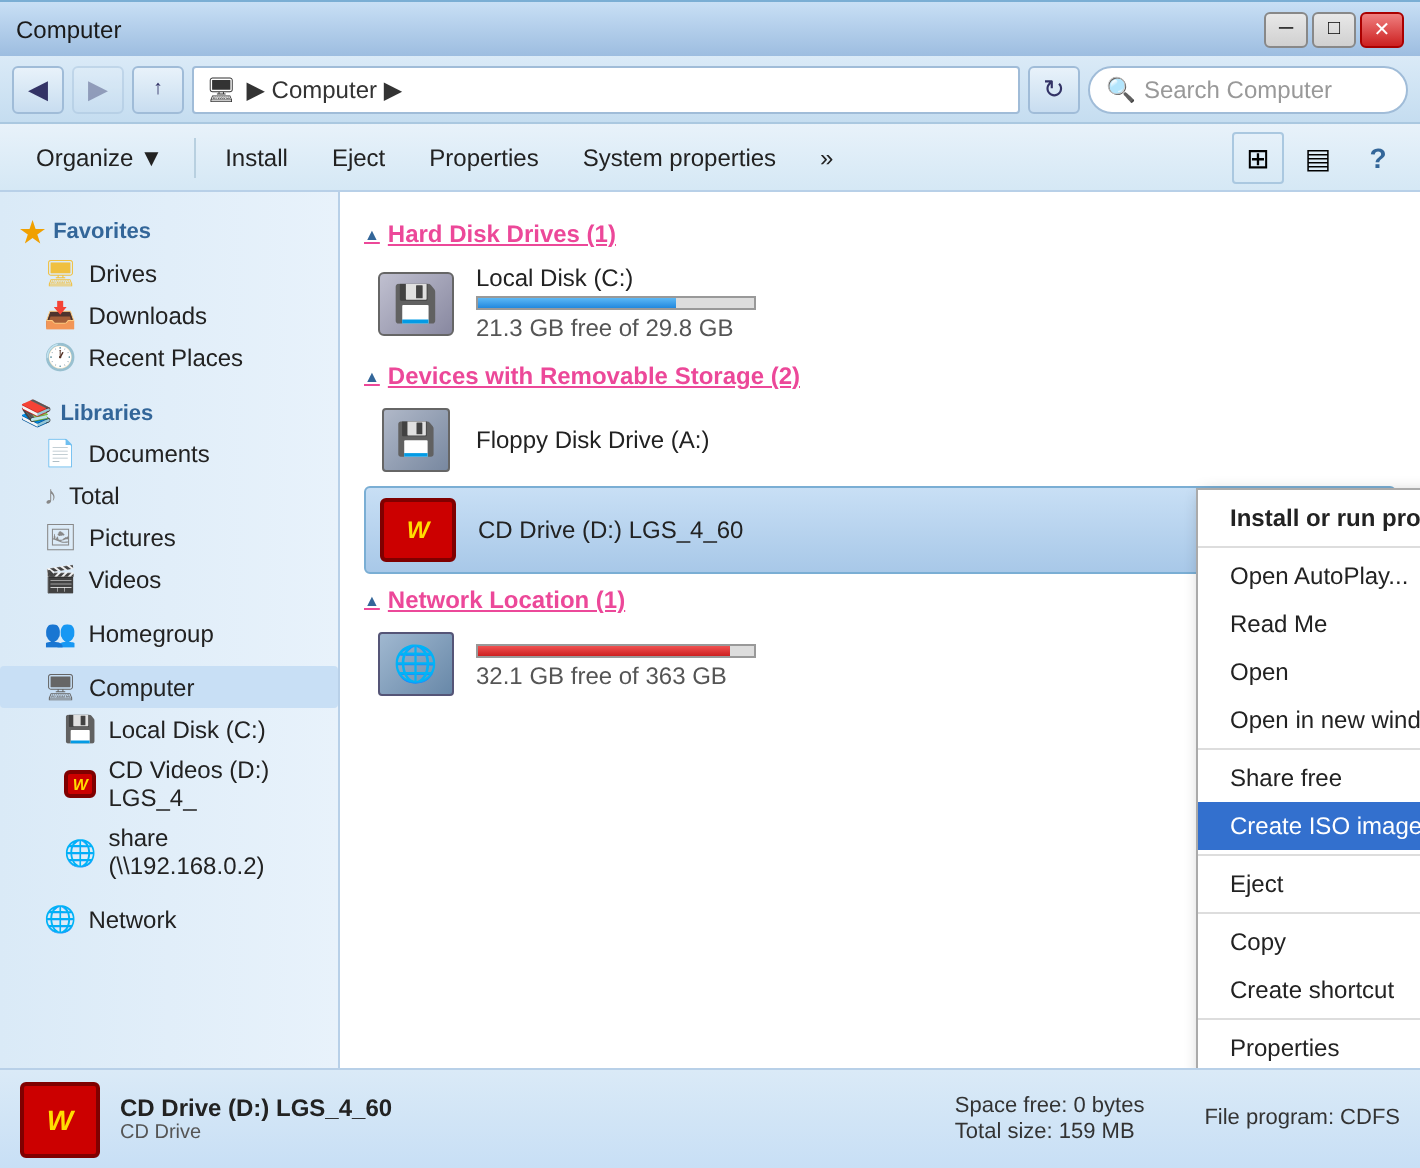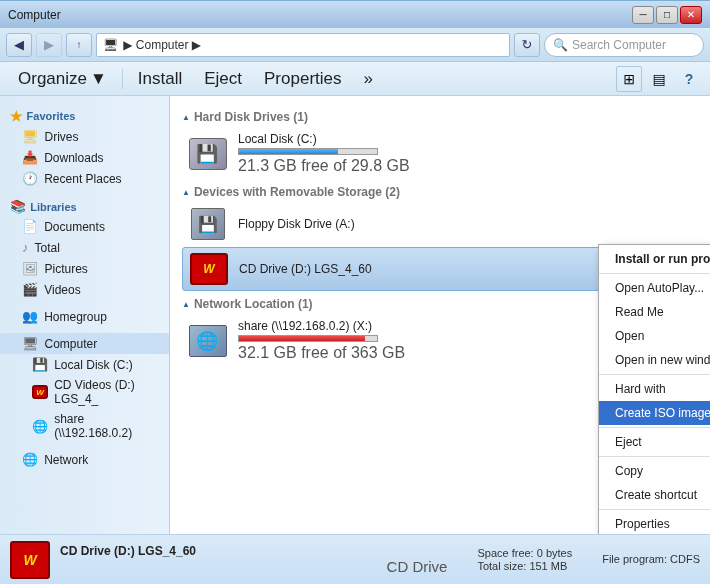--- a/index.html
+++ b/index.html
@@ -85,21 +85,21 @@
       gap: 2px;
       border-bottom: 1px solid #b8d0e8;
     }
     .toolbar-btn {
       height: 26px;
       padding: 0 10px;
       background: transparent;
       border: none;
       border-radius: 3px;
       cursor: pointer;
-      font-size: 17px;
+      font-size: 12px;
       color: #222;
       display: flex; align-items: center; gap: 3px;
     }
     .toolbar-sep { width: 1px; height: 20px; background: #b8d0e0; margin: 0 3px; }
     .toolbar-right { margin-left: auto; display: flex; gap: 4px; }
     .view-btn {
       width: 26px; height: 26px;
       background: transparent;
       border: 1px solid transparent;
       border-radius: 2px;
@@ -148,24 +148,24 @@
     
     .content-area {
       flex: 1;
       overflow-y: auto;
       padding: 8px 12px;
       background: white;
       position: relative;
     }
     .section-header {
       font-size: 12px;
-      color: #737373;
+      color: #ec4899;
       font-weight: bold;
       margin: 6px 0 4px;
-      display: flex; align-items: center; gap: 4px;
+      display: flex; align-items: center; gap: 4px; text-decoration: underline;
     }
     .section-header::before { content: '▲'; font-size: 8px; color: #336699; }
 
     .drive-item {
       display: flex;
       align-items: center;
       padding: 4px 6px;
       border-radius: 3px;
       cursor: pointer;
       gap: 10px;
@@ -175,21 +175,21 @@
       width: 40px; height: 34px;
       display: flex; align-items: center; justify-content: center;
       flex-shrink: 0;
     }
     .drive-details { flex: 1; }
     .drive-name { font-size: 12px; color: #222; }
     .drive-bar-container { height: 7px; background: #ddd; border: 1px solid #999; margin: 2px 0; width: 140px; }
     .drive-bar { height: 100%; }
     .drive-bar.normal { background: linear-gradient(to bottom, #5cb8f5, #2288dd); }
     .drive-bar.warning { background: linear-gradient(to bottom, #f05050, #cc2020); }
-    .drive-size { font-size: 16px; color: #555; }
+    .drive-size { font-size: 12px; color: #555; }
 
     
     .hdd-img {
       width: 38px; height: 32px;
       background: linear-gradient(135deg, #c0c0d0, #8888a0);
       border: 1px solid #666;
       border-radius: 3px;
       position: relative;
       display: flex; align-items: center; justify-content: center;
       font-size: 18px; color: #ddd;
@@ -262,21 +262,21 @@
       background: #cc0000;
       border: 2px solid #800000;
       border-radius: 3px;
       display: flex; align-items: center; justify-content: center;
       font-size: 14px; font-weight: bold; color: #ffdd00;
       font-style: italic;
       flex-shrink: 0;
     }
     .status-info { flex: 1; }
     .status-name { font-size: 12px; font-weight: bold; color: #222; }
-    .status-type { font-size: 15px; color: #555; text-align: right; }
+    .status-type { font-size: 10px; color: #555; }
     .status-details { font-size: 11px; color: #333; margin-left: 20px; }
     .status-details div { margin-bottom: 1px; }
 
     
     .cd-selected {
       background: linear-gradient(to bottom, #c8dff5, #a8c8e8);
       border: 1px solid #7aaed4;
     }
   </style>
 </head>
@@ -308,20 +308,21 @@
 
 <div class="toolbar">
   <button class="toolbar-btn">
     <span>Organize</span>
     <span>▼</span>
   </button>
   <div class="toolbar-sep"></div>
   <button class="toolbar-btn">Install</button>
   <button class="toolbar-btn">Eject</button>
   <button class="toolbar-btn">Properties</button>
+  <button class="toolbar-btn">System properties</button>
   <button class="toolbar-btn">»</button>
   <div class="toolbar-right">
     <div class="view-btn" style="border:1px solid #aac8e0;">⊞</div>
     <div class="view-btn">▤</div>
     <div class="view-btn" style="color:#336699; font-weight:bold;">?</div>
   </div>
 </div>
 
 <div class="main-container">
 
@@ -446,38 +447,37 @@
 
     <div class="section-header">
       <span>Network Location (1)</span>
     </div>
 
     <div class="drive-item">
       <div class="drive-icon">
         <div class="net-img">🌐</div>
       </div>
       <div class="drive-details">
-        <div class="drive-name">share (\\192.168.0.2) (X:)</div>
         <div class="drive-bar-container">
           <div class="drive-bar warning" style="width: 91%;"></div>
         </div>
         <div class="drive-size">32.1 GB free of 363 GB</div>
       </div>
     </div>
 
     <div class="context-menu">
       <div class="ctx-item bold">Install or run program from your media</div>
       <div class="ctx-sep"></div>
       <div class="ctx-item">Open AutoPlay...</div>
       <div class="ctx-item">Read Me</div>
       <div class="ctx-item">Open</div>
       <div class="ctx-item">Open in new window</div>
       <div class="ctx-sep"></div>
       <div class="ctx-item">
-        <span>Hard with</span>
+        <span>Share free</span>
 
       </div>
       <div class="ctx-item highlighted">Create ISO image</div>
       <div class="ctx-sep"></div>
       <div class="ctx-item">Eject</div>
       <div class="ctx-sep"></div>
       <div class="ctx-item">Copy</div>
       <div class="ctx-item">Create shortcut</div>
       <div class="ctx-sep"></div>
       <div class="ctx-item">Properties</div>
@@ -489,18 +489,18 @@
 <div class="status-bar">
   <div class="status-icon">
     <span>W</span>
   </div>
   <div class="status-info">
     <div class="status-name">CD Drive (D:) LGS_4_60</div>
     <div class="status-type">CD Drive</div>
   </div>
   <div class="status-details">
     <div>Space free: 0 bytes</div>
-    <div>Total size: 151 MB</div>
+    <div>Total size: 159 MB</div>
   </div>
   <div class="status-details">
     <div>File program: CDFS</div>
   </div>
 </div>
 
 </body></html>

